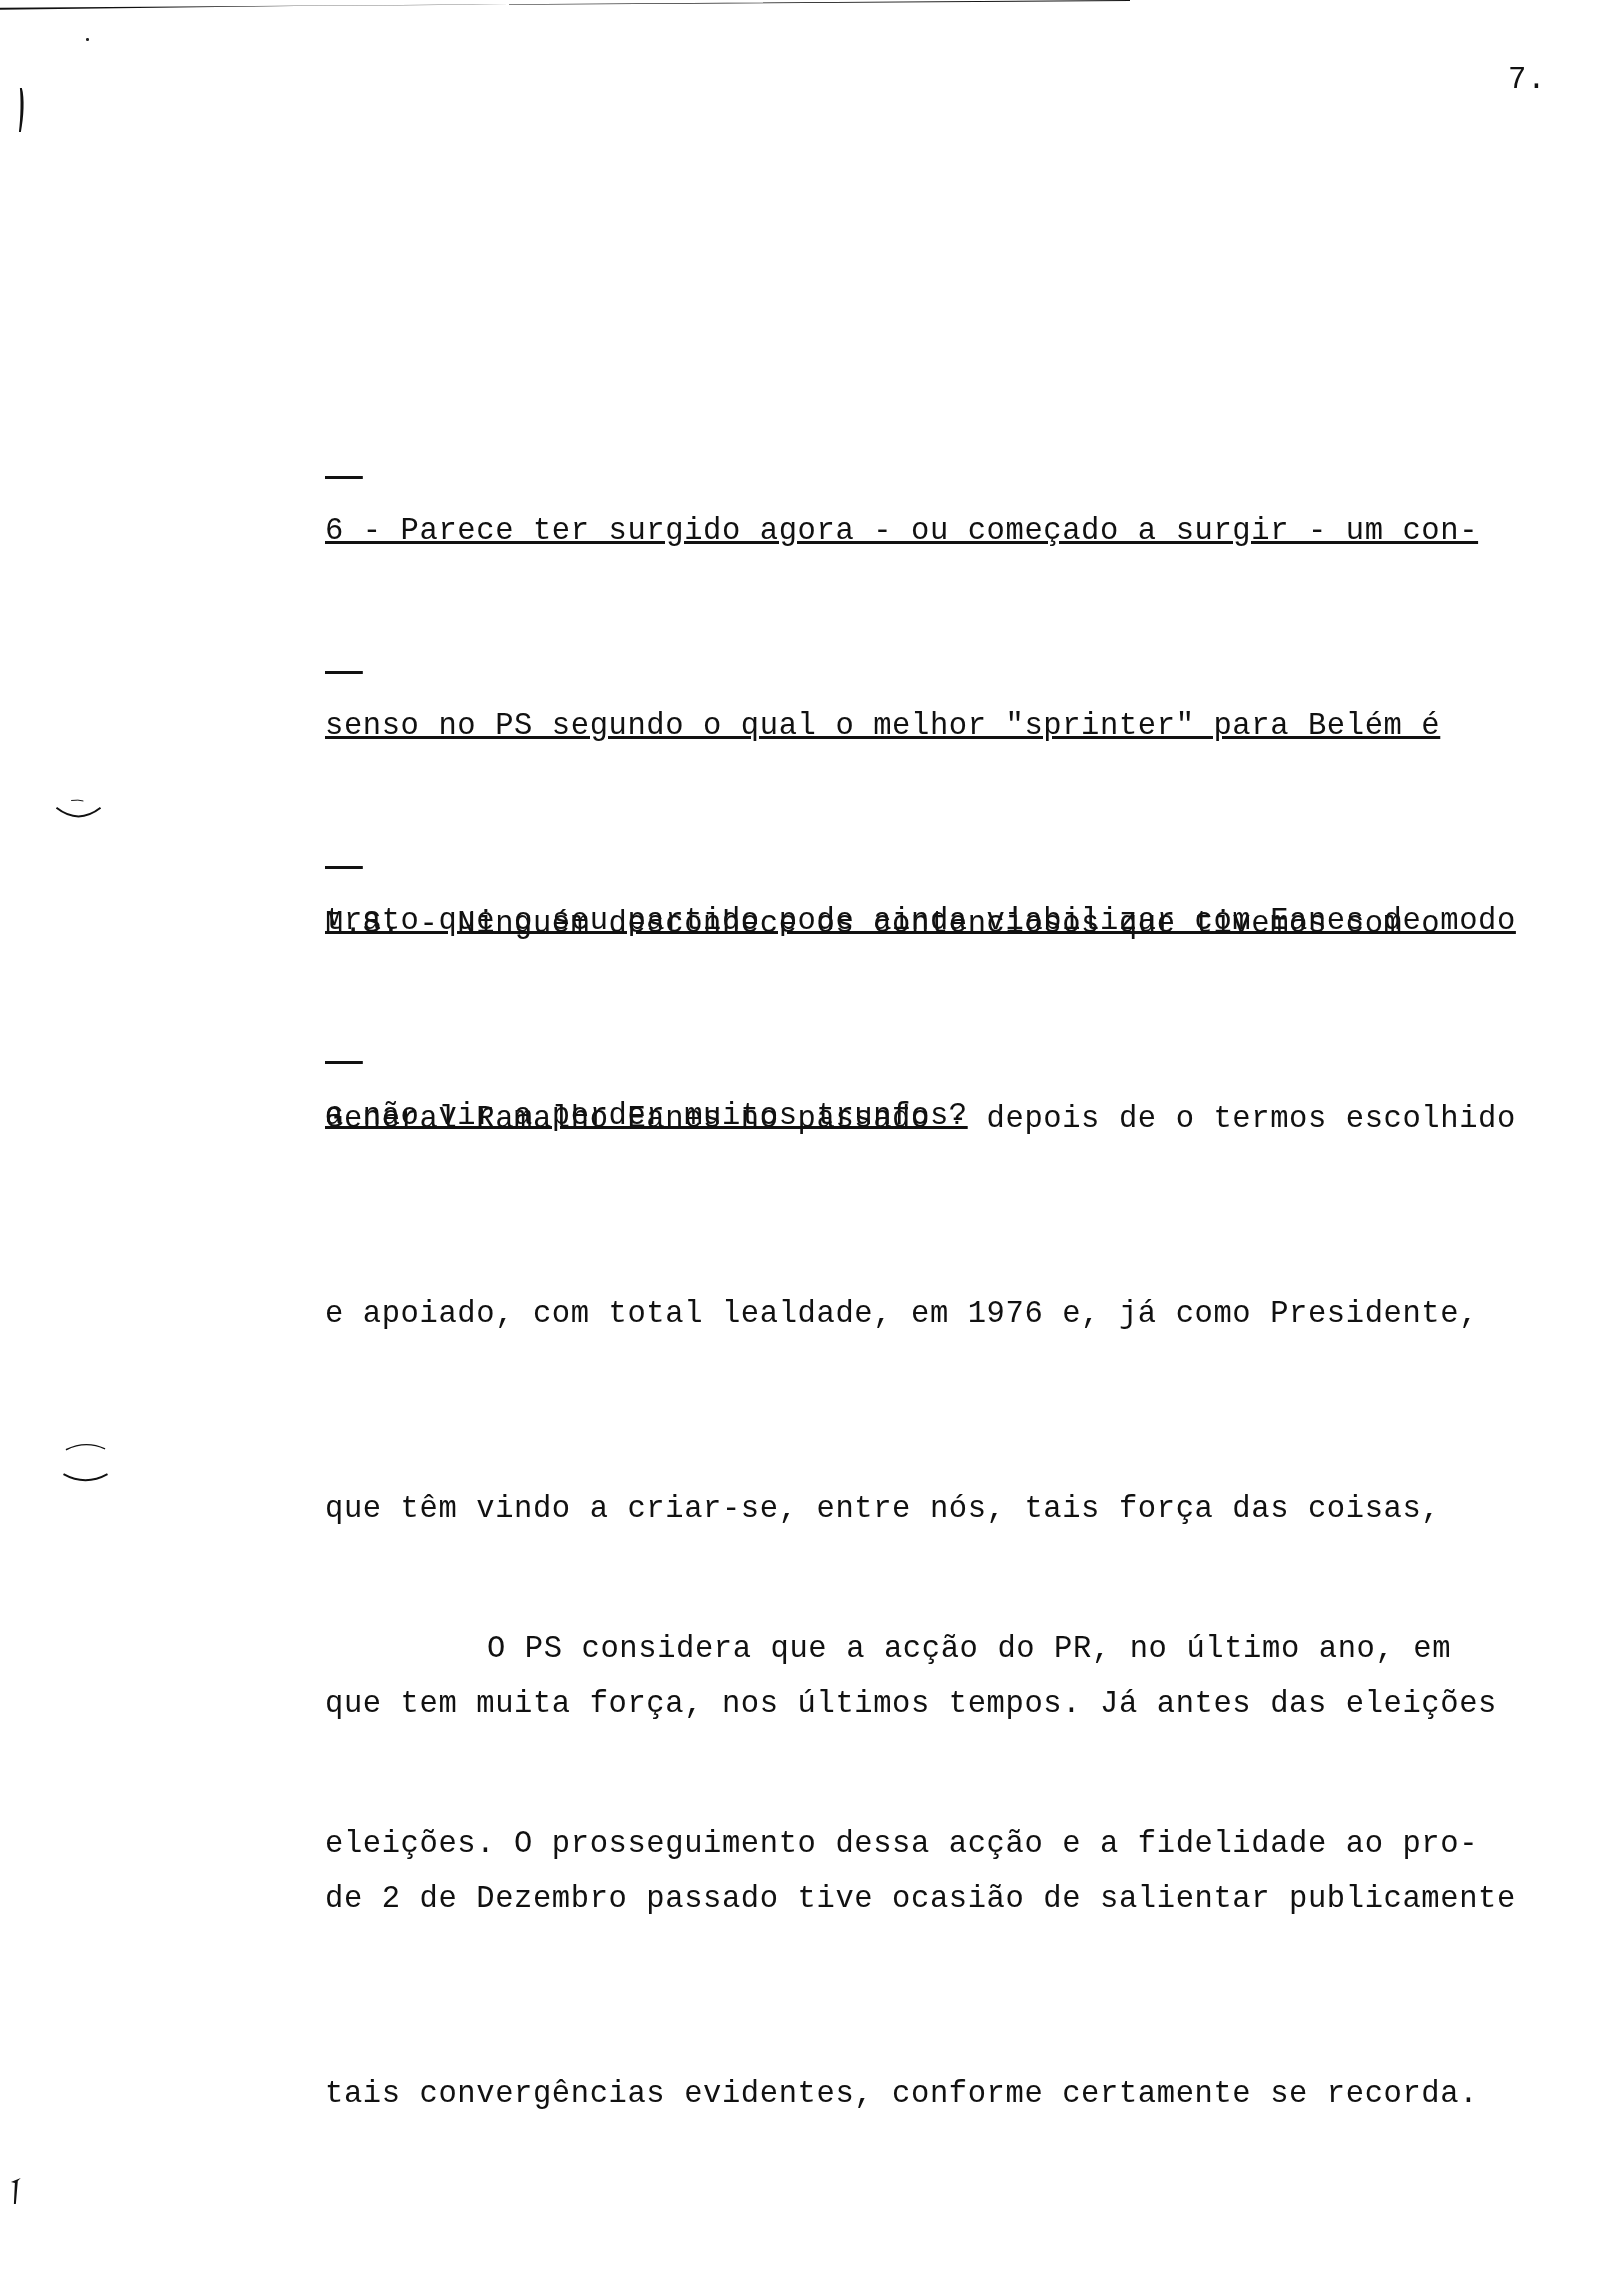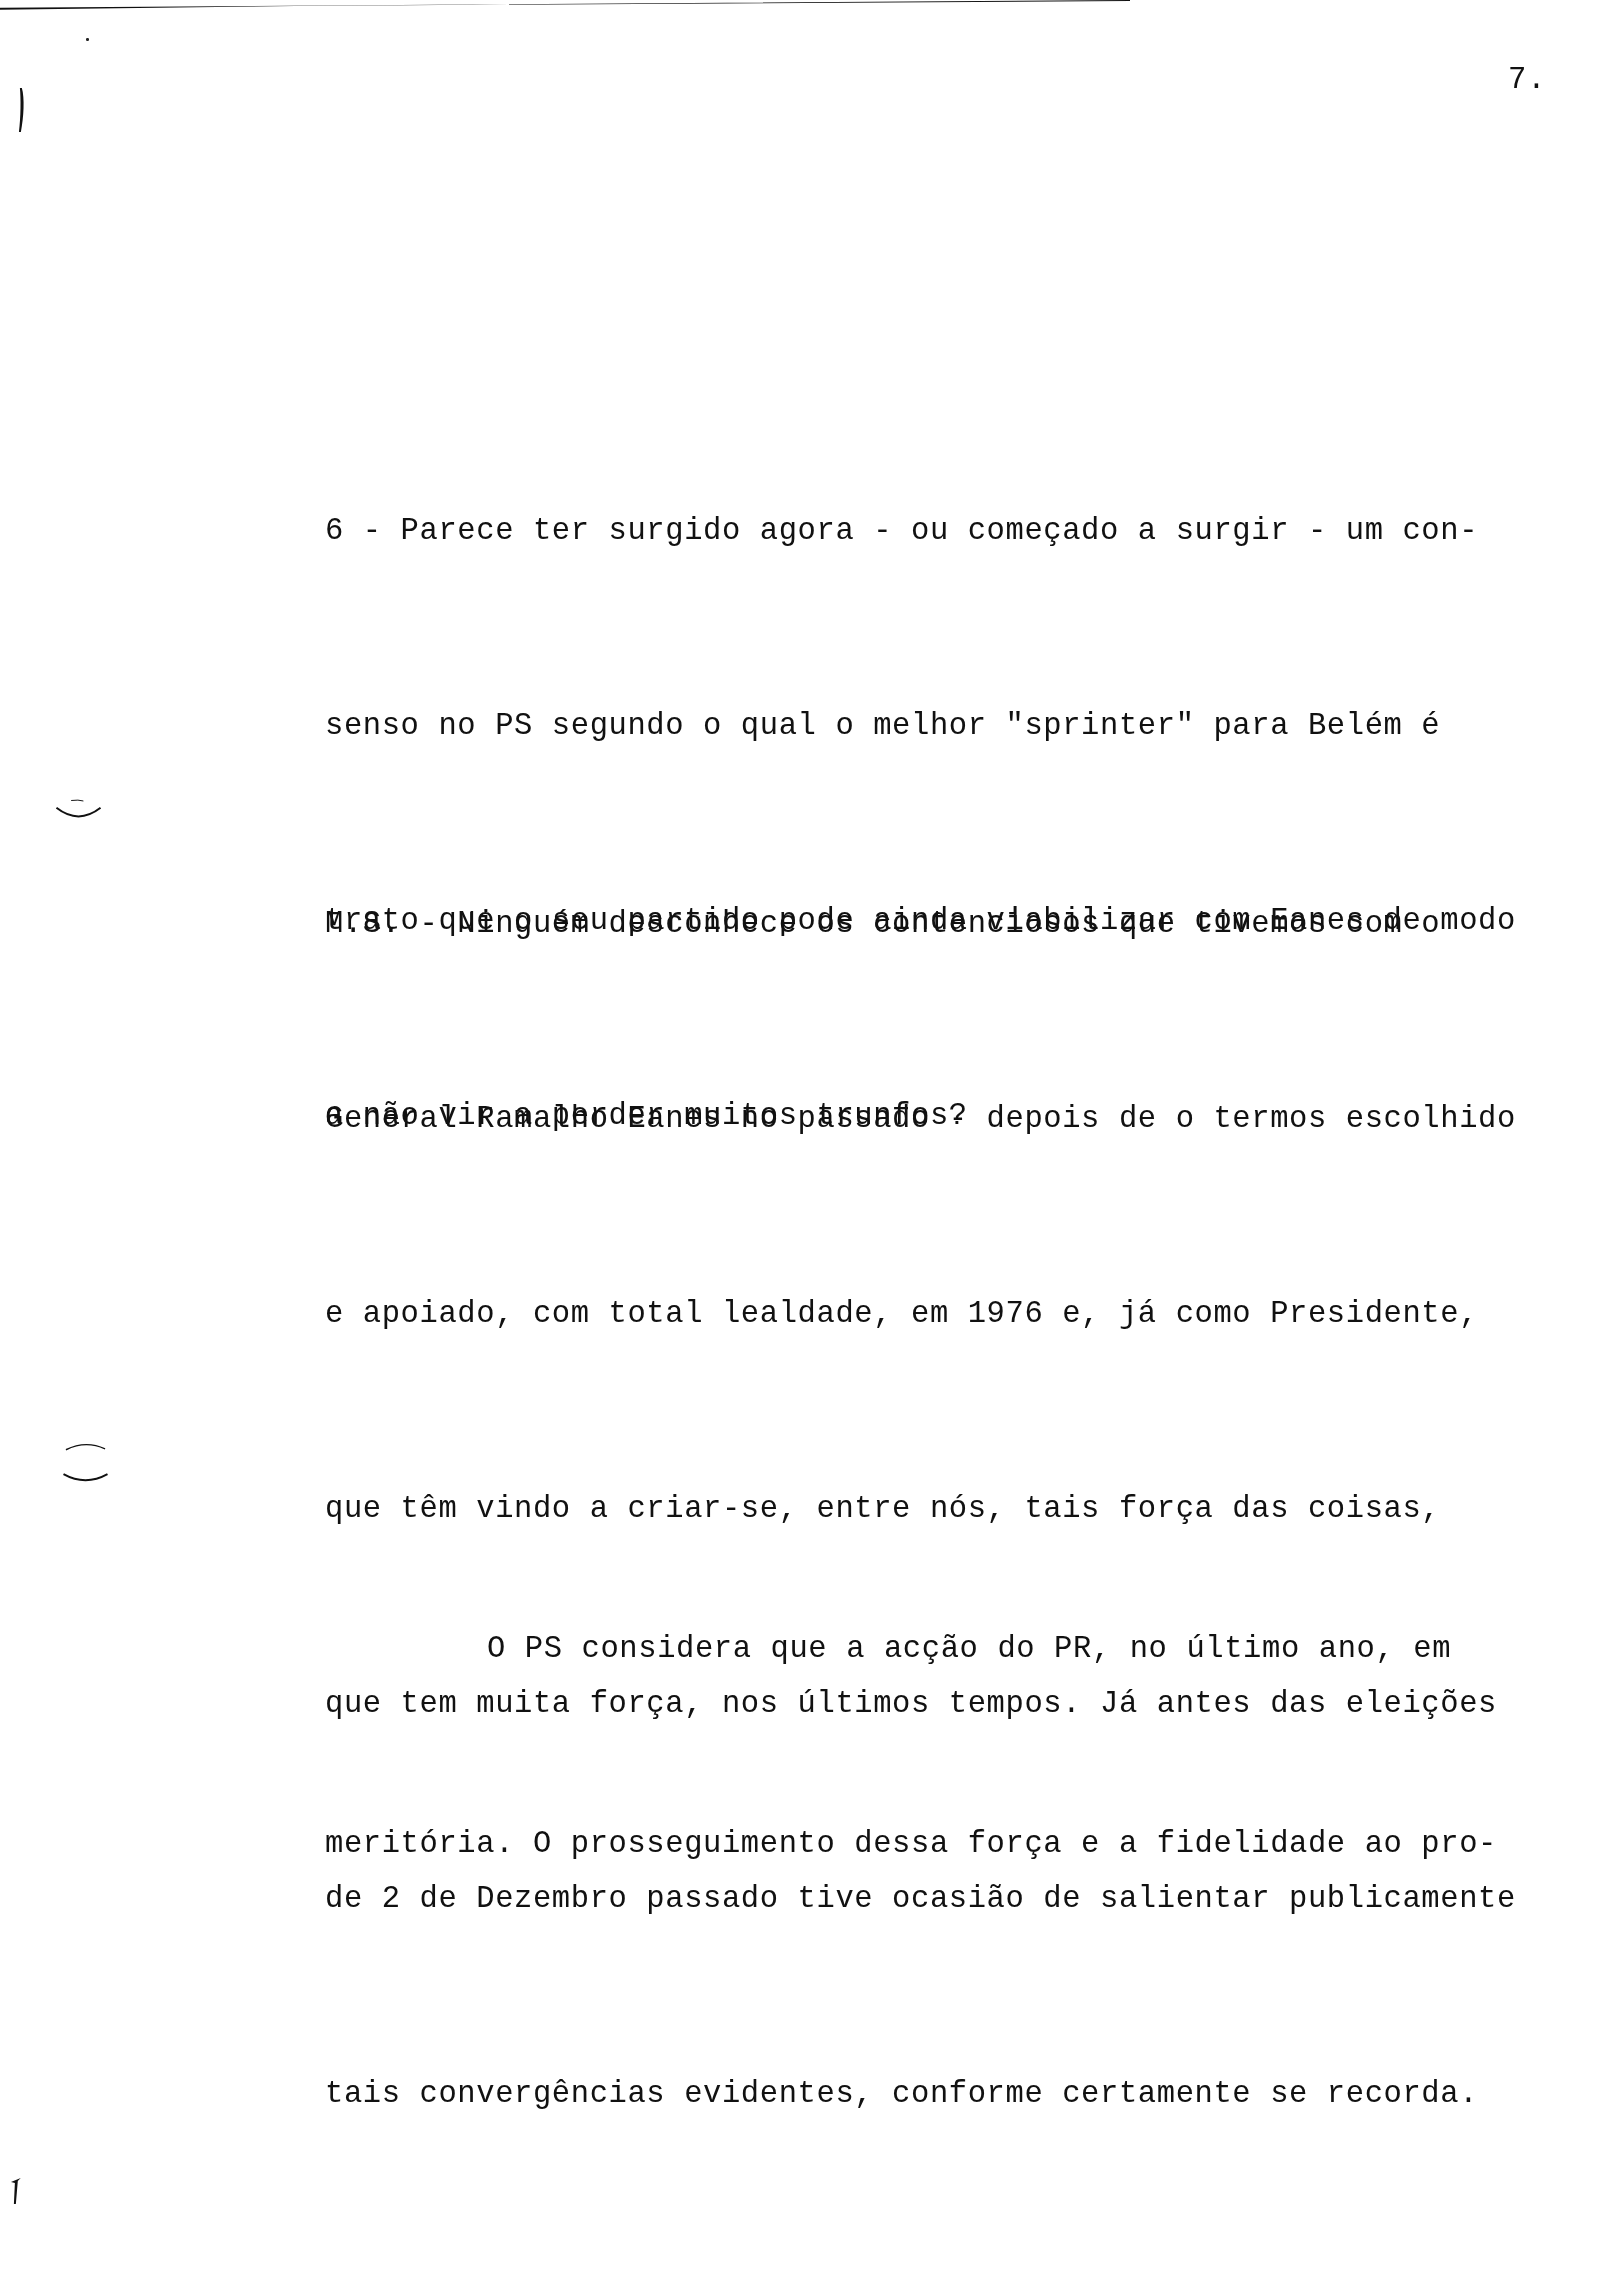--- a/index.html
+++ b/index.html
@@ -74,21 +74,21 @@
 <svg class="margin-mark" style="left:61px;top:1440px;" width="49" height="44" viewBox="0 0 100 90">
   <path d="M10 20 Q50 0 90 18" stroke="#111" stroke-width="3" fill="none"></path>
   <path d="M5 70 Q50 95 95 70" stroke="#111" stroke-width="4" fill="none"></path>
 </svg>
 <svg class="margin-mark" style="left:8.8px;top:2177px;" width="14.7" height="29.5" viewBox="0 0 30 60">
   <path d="M4 10 L24 2 L18 8 L14 55 L10 55 L12 12 Z" fill="#111"></path>
 </svg>
 
 <div class="page-number">7.</div>
 
-<div class="text-block" style="top:369px;">
+<div class="text-block" style="top:369px;text-decoration:underline;">
   <span class="line">6 - Parece ter surgido agora - ou começado a surgir - um con-</span>
   <span class="line">senso no PS segundo o qual o melhor "sprinter" para Belém é</span>
   <span class="line">trato que o seu partido pode ainda viabilizar com Eanes de modo</span>
   <span class="line">a não vir a perder muitos trunfos?</span>
 </div>
 
 <div class="text-block" style="top:762px;">
   <span class="line">M.S. - Ninguém desconhece os contenciosos que tivemos com o</span>
   <span class="line">General Ramalho Eanes no passado - depois de o termos escolhido</span>
   <span class="line">e apoiado, com total lealdade, em 1976 e, já como Presidente,</span>
@@ -96,20 +96,20 @@
   <span class="line">que tem muita força, nos últimos tempos. Já antes das eleições</span>
   <span class="line">de 2 de Dezembro passado tive ocasião de salientar publicamente</span>
   <span class="line">tais convergências evidentes, conforme certamente se recorda.</span>
   
   
   
 </div>
 
 <div class="text-block" style="top:1487px;">
   <span class="line indent">O PS considera que a acção do PR, no último ano, em</span>
-  <span class="line">meritória. O prosseguimento dessa força e a fidelidade ao pro-</span>
+  <span class="line">eleições. O prosseguimento dessa acção e a fidelidade ao pro-</span>
   
   
   
   
   
 </div>
 
 
 </body></html>

